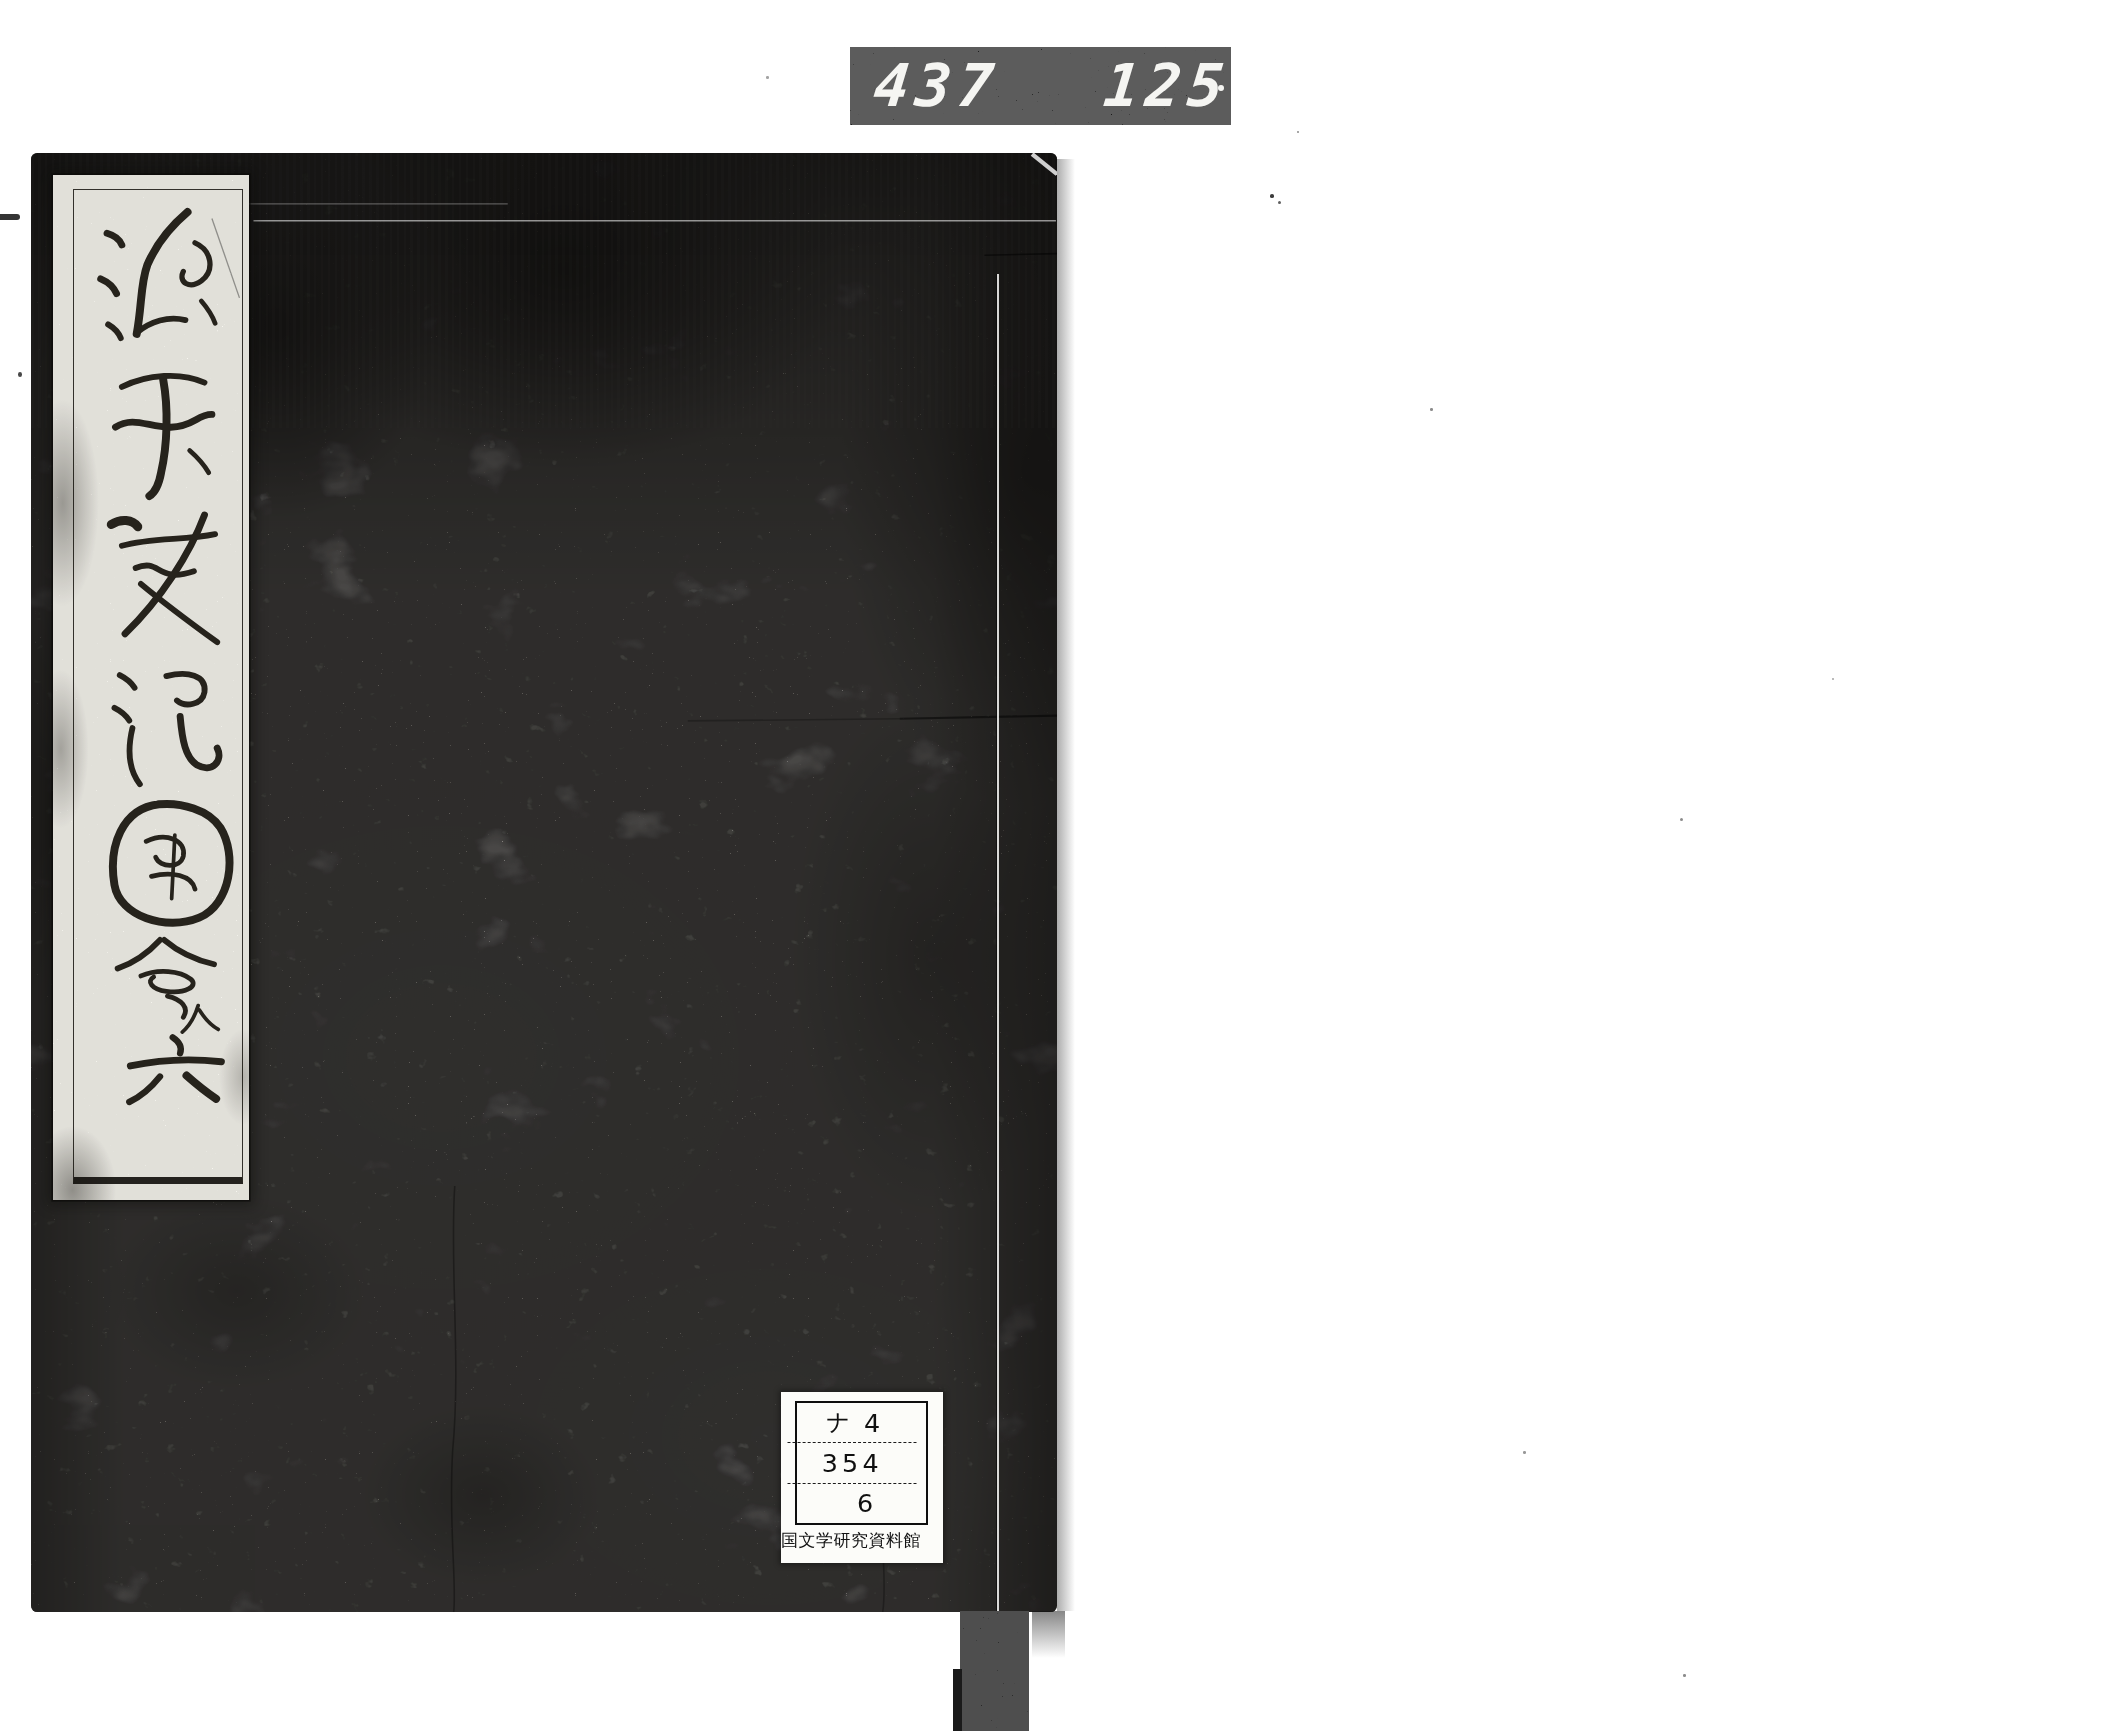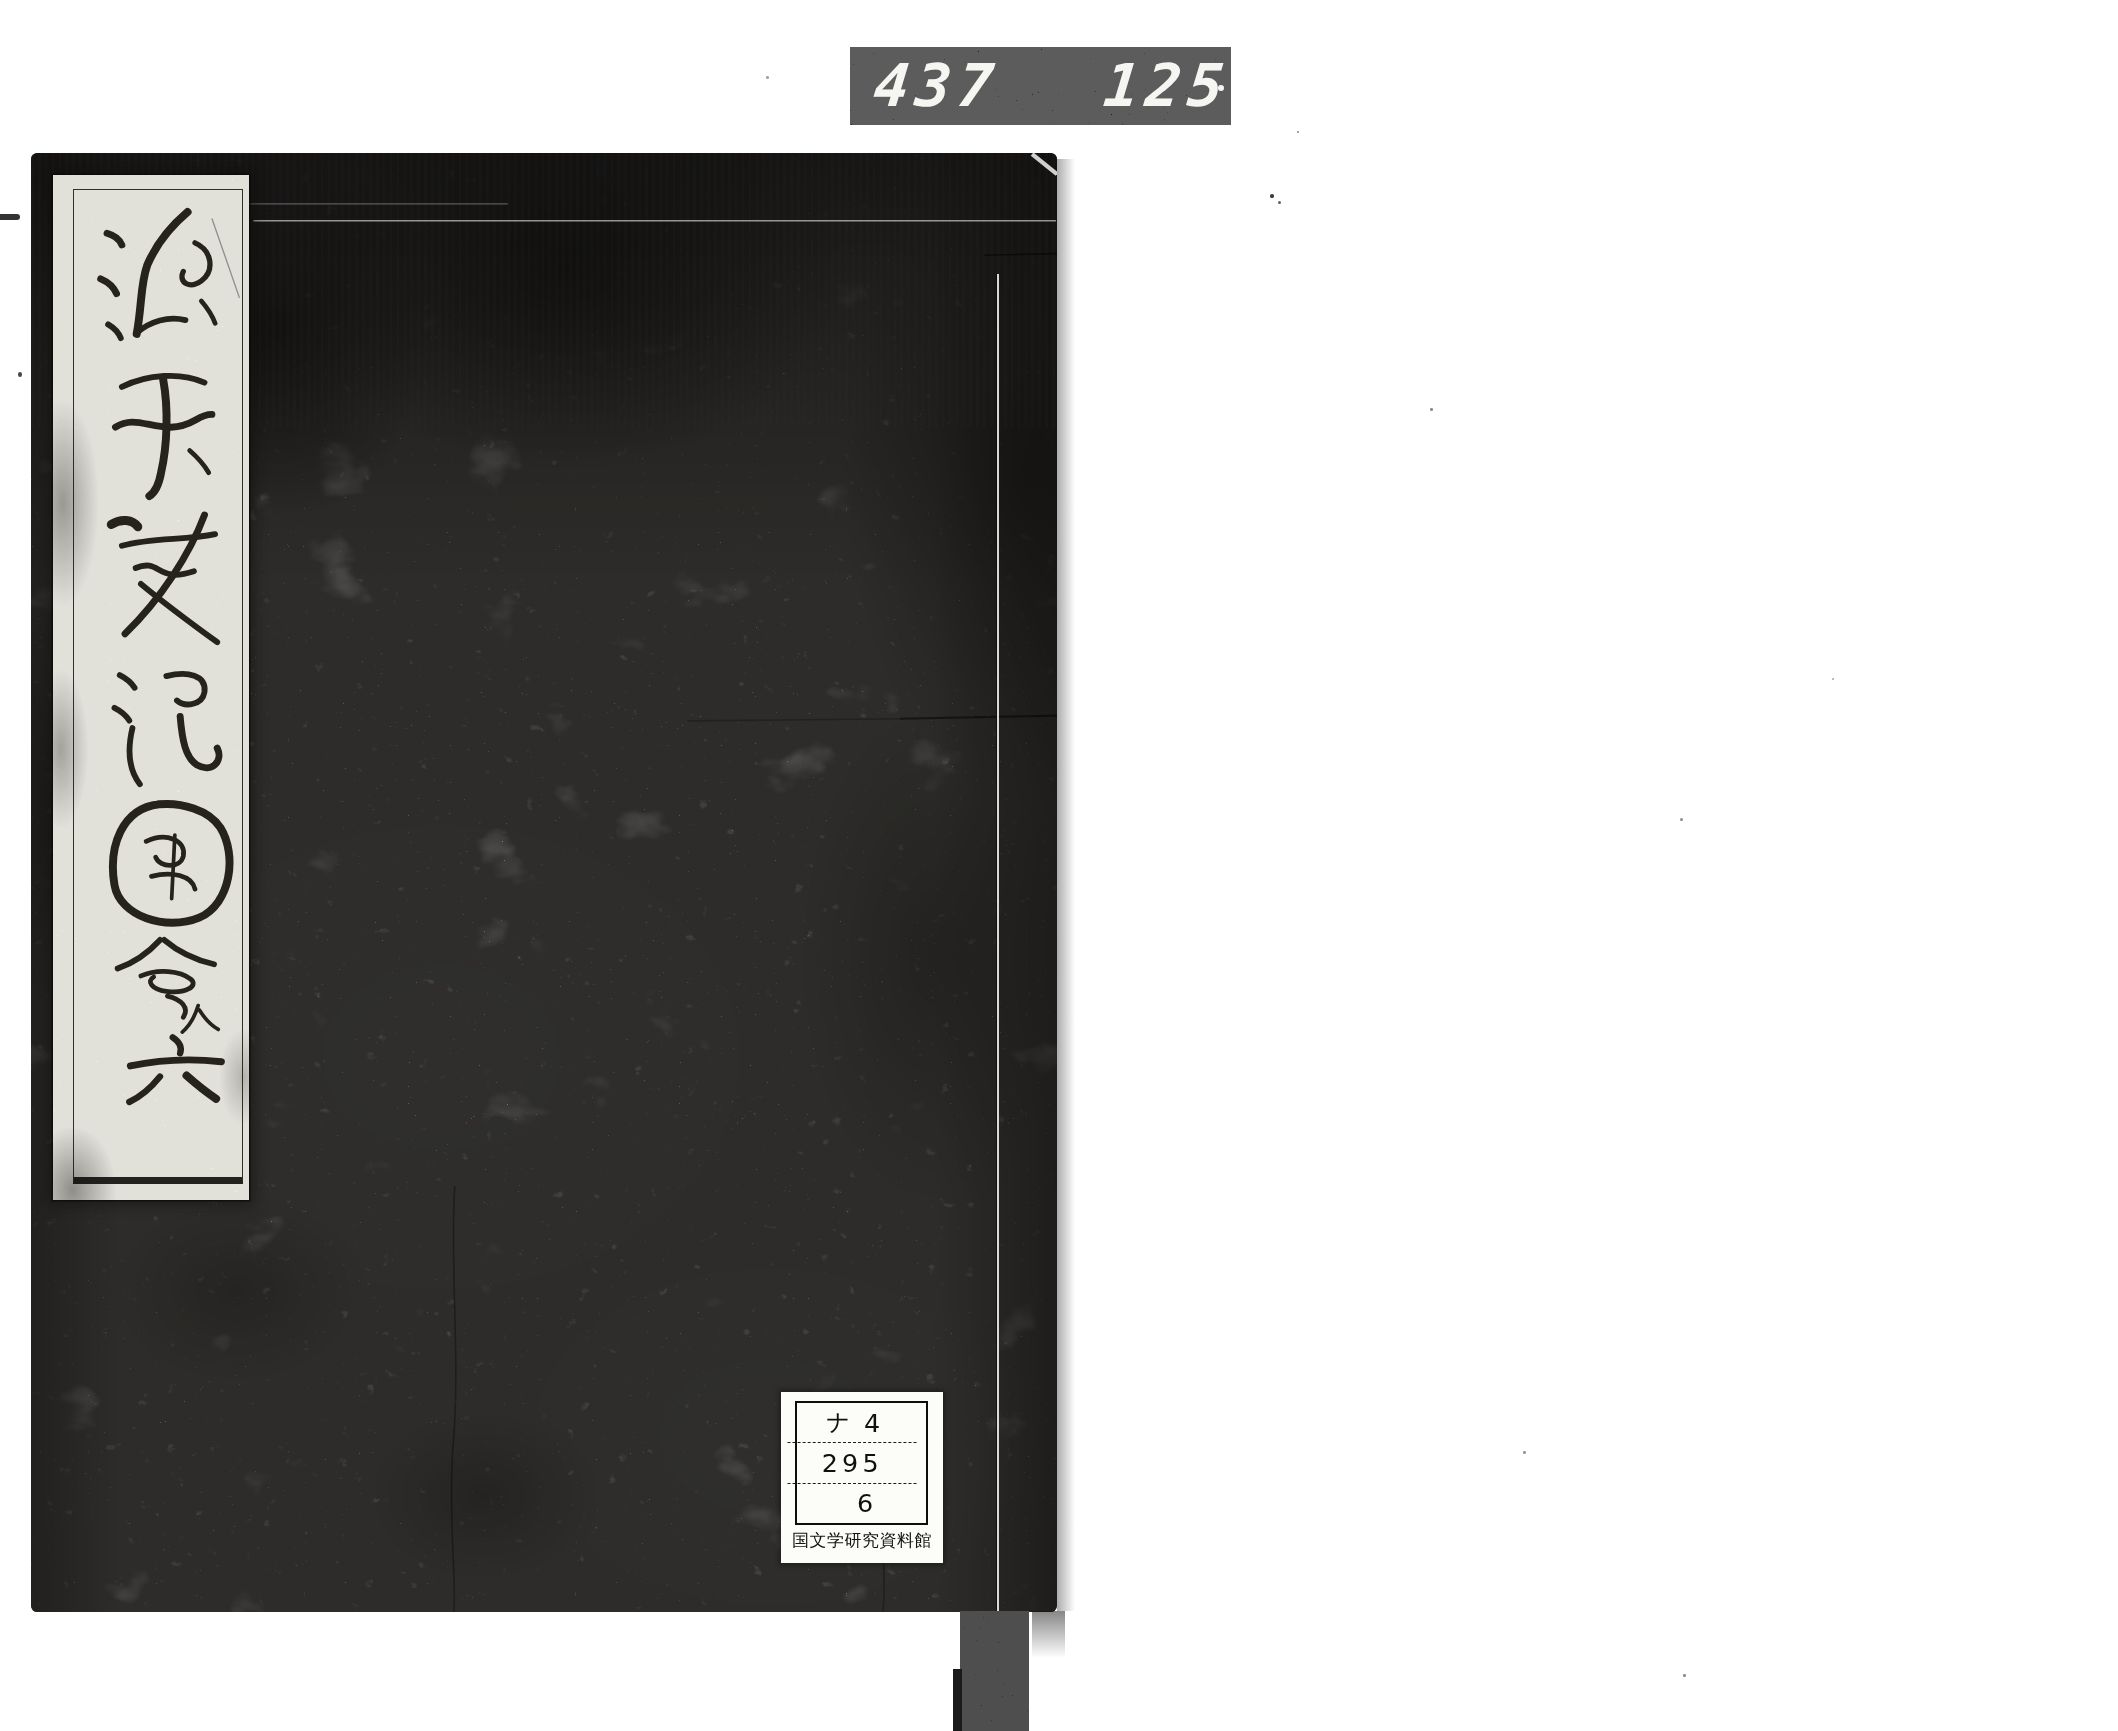--- a/index.html
+++ b/index.html
@@ -98,21 +98,21 @@
   .callno-row{
     flex:1;display:flex;align-items:center;justify-content:center;
     font-family:"DejaVu Sans", "Liberation Sans", sans-serif;
     font-size:25.4px;color:#101010;
   }
   .callno-row.r1{gap:13.8px;transform:translateX(-8.5px);}
   .callno-row.r1 .kana{font-size:23px;}
   .callno-row.r2{letter-spacing:4.2px;transform:translateX(-9.5px);border-top:1.6px dashed #1c1c1c;border-bottom:1.6px dashed #1c1c1c;}
   .callno-row.r3{transform:translateX(3.2px);}
   .sticker-caption{
-    position:absolute;left:0;right:0;top:137px;text-align:center;
+    position:absolute;left:0;right:0;top:137px;
     font-size:17px;letter-spacing:0.5px;color:#131313;
     font-family:"Liberation Sans", sans-serif;
   }
 
   
   .bottom-tab{left:960px;top:1611px;width:69px;height:120px;background:#131313;}
   .tab-notch{left:953px;top:1669px;width:8.5px;height:62px;background:#1a1a1a;}
   .tab-streak{left:1032px;top:1611px;width:33px;height:47px;
     background:linear-gradient(180deg, rgba(15,15,15,.5), rgba(15,15,15,0));}
   .edge-dash{left:0;top:214px;width:20px;height:5.8px;background:#111;opacity:.85;border-radius:0 3.2px 3.2px 0;}
@@ -228,21 +228,21 @@
     </g>
   </svg>
 </div>
 
 <div class="abs lib-sticker">
   <div class="callno-box">
     <div class="callno-row r1">
       <span class="kana">ナ</span>
       <span>4</span>
     </div>
-    <div class="callno-row r2">295</div>
+    <div class="callno-row r2">354</div>
     <div class="callno-row r3">6</div>
   </div>
   <div class="sticker-caption">国文学研究資料館</div>
 </div>
 
 <div class="abs bottom-tab">
   <svg class="abs-fill" viewBox="0 0 130 227" preserveAspectRatio="none">
     <rect width="130" height="227" fill="#ffffff" filter="url(#grain)" opacity="0.25"></rect>
   </svg>
 </div>

